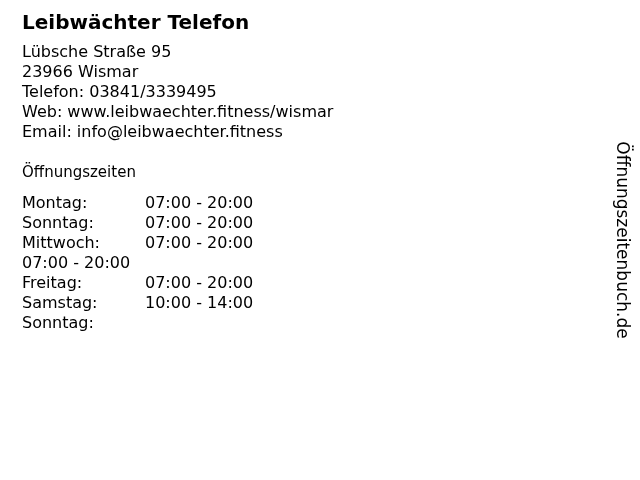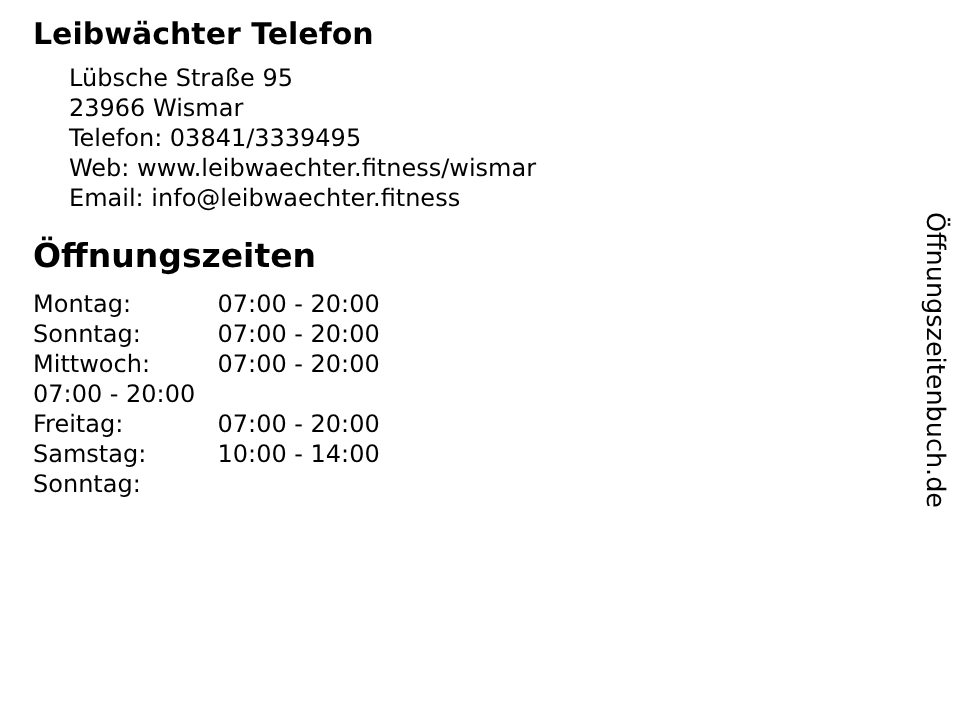--- a/index.html
+++ b/index.html
@@ -21,34 +21,33 @@
     line-height: 24px;
     font-weight: bold;
     white-space: nowrap;
   }
   .contact-info {
     position: absolute;
     left: 22px;
     top: 42px;
     font-size: 16px;
     line-height: 20px;
-    margin-left: 24px;
   }
   .contact-line {
     height: 20px;
     white-space: nowrap;
   }
   .hours-heading {
     position: absolute;
     left: 22px;
     top: 161px;
     margin: 0;
-    font-size: 22px;
+    font-size: 15px;
     line-height: 22px;
-    font-weight: bold;
+    font-weight: normal;
     white-space: nowrap;
   }
   .hours-table {
     position: absolute;
     left: 22px;
     top: 193px;
     font-size: 16px;
     line-height: 20px;
   }
   .hours-row {

